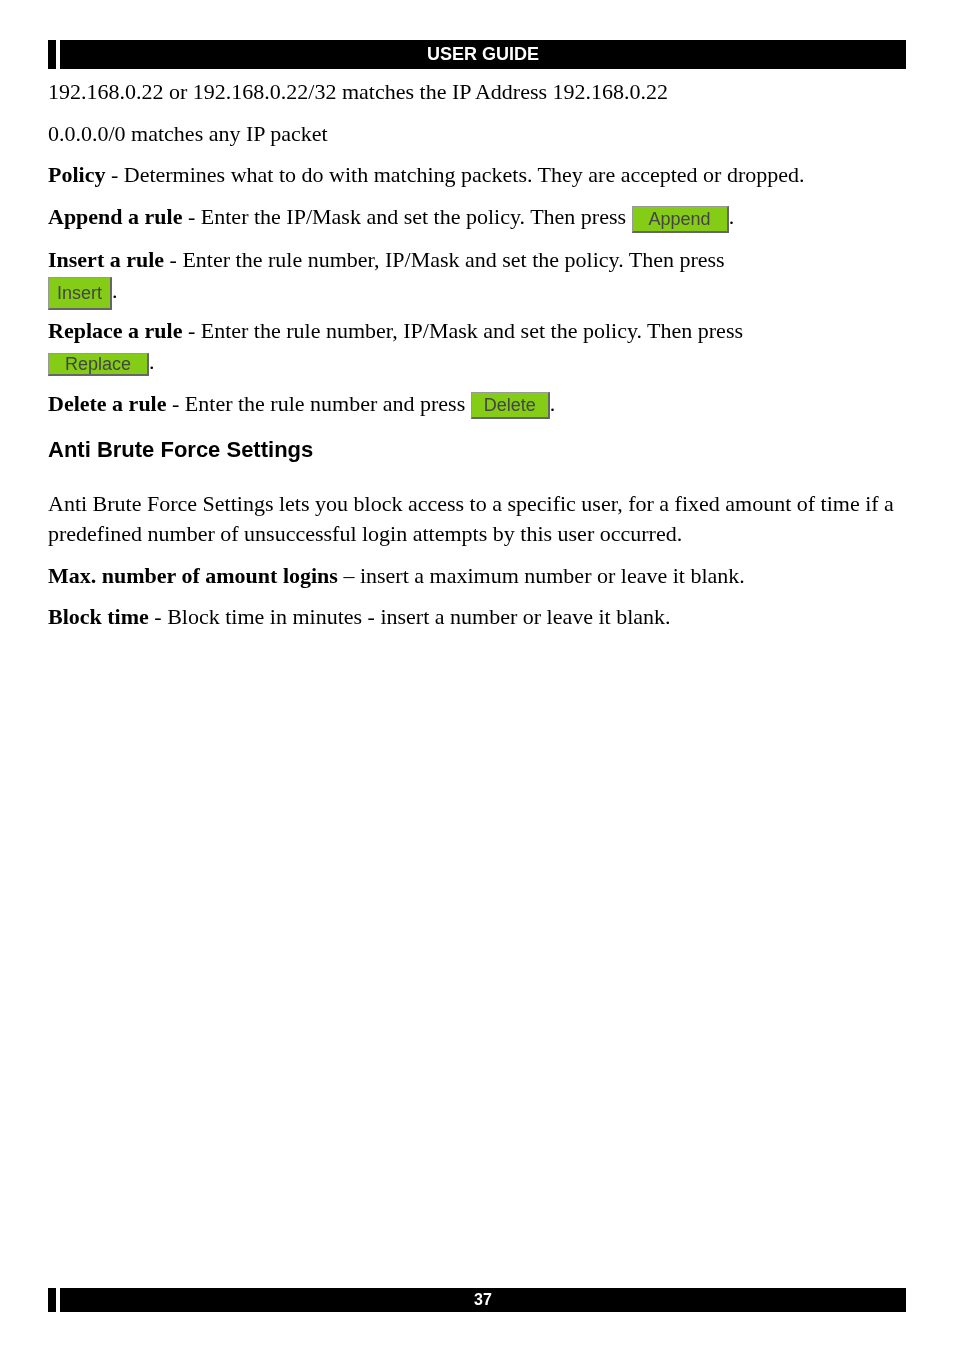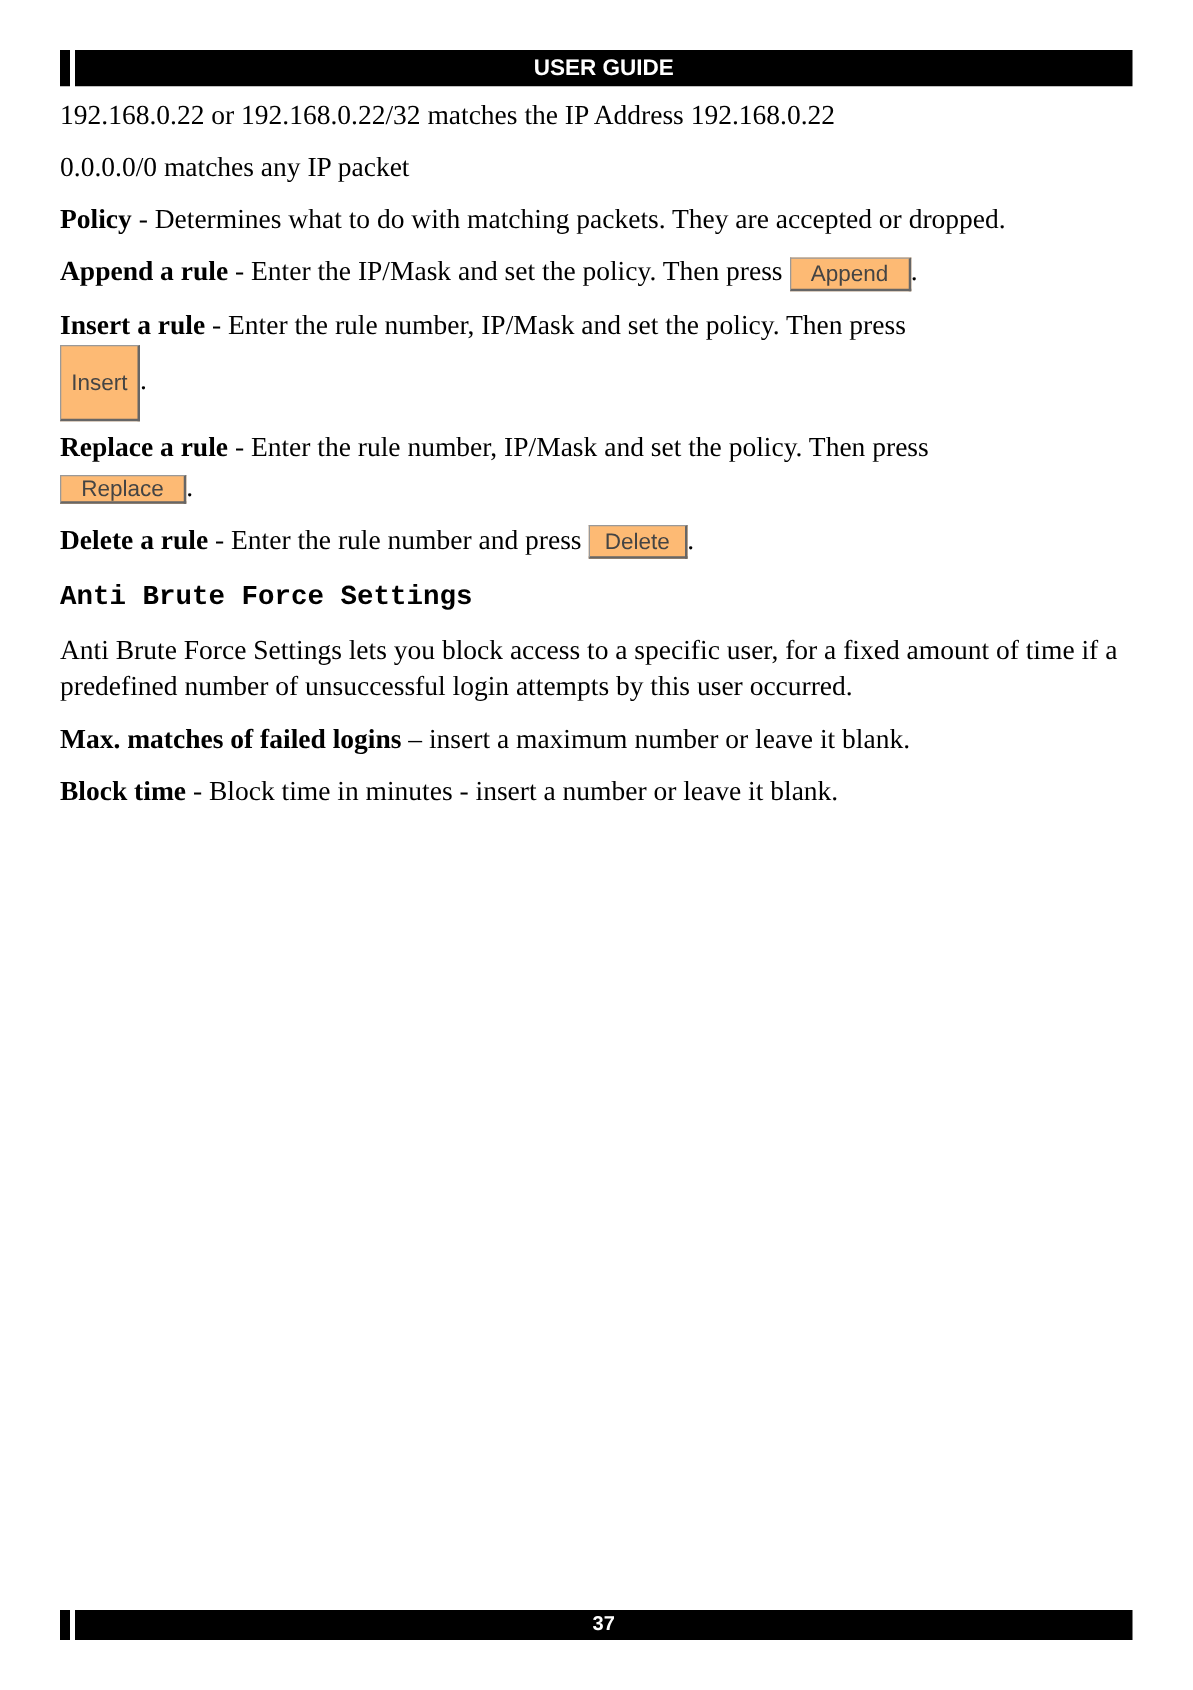--- a/index.html
+++ b/index.html
@@ -39,46 +39,46 @@
       line-height: 1.35;
     }
     .para {
       margin-bottom: 12px;
     }
     .bold-term {
       font-weight: bold;
     }
     .btn {
       display: inline-block;
-      background: #fdba74;
+      background: #84cc16;
       border: 1px solid #999;
       border-right: 2px solid #666;
       border-bottom: 2px solid #666;
       font-family: Arial, Helvetica, sans-serif;
       font-size: 18px;
       padding: 3px 16px;
       color: #444;
       vertical-align: middle;
       line-height: 1;
     }
     .btn-insert {
-      padding: 20px 8px;
+      padding: 6px 8px;
     }
     .btn-replace {
       padding: 1px 16px;
     }
     .btn-delete {
       padding: 3px 12px;
     }
     .section-heading {
-      font-family: Liberation Mono, monospace;
+      font-family: Liberation Sans, sans-serif;
       font-weight: bold;
       font-size: 22px;
       margin-top: 16px;
-      margin-bottom: 12px;
+      margin-bottom: 24px;
     }
     .footer-wrapper {
       position: absolute;
       bottom: 40px;
       left: 48px;
       right: 48px;
       display: flex;
     }
     .footer-left-edge {
       background: #000;
@@ -143,21 +143,21 @@
 
   <p class="para">
     <span class="bold-term">Delete a rule</span><span> - Enter the rule number and press </span><span class="btn btn-delete">Delete</span><span>.</span>
   </p>
 
   <h2 class="section-heading">Anti Brute Force Settings</h2>
 
   <p class="para">Anti Brute Force Settings lets you block access to a specific user, for a fixed amount of time if a predefined number of unsuccessful login attempts by this user occurred.</p>
 
   <p class="para">
-    <span class="bold-term">Max. matches of failed logins</span><span> – insert a maximum number or leave it blank.</span>
+    <span class="bold-term">Max. number of amount logins</span><span> – insert a maximum number or leave it blank.</span>
   </p>
 
   <p class="para">
     <span class="bold-term">Block time</span><span> - Block time in minutes - insert a number or leave it blank.</span>
   </p>
 
 </div>
 
 <div class="footer-wrapper">
   <div class="footer-left-edge"></div>

